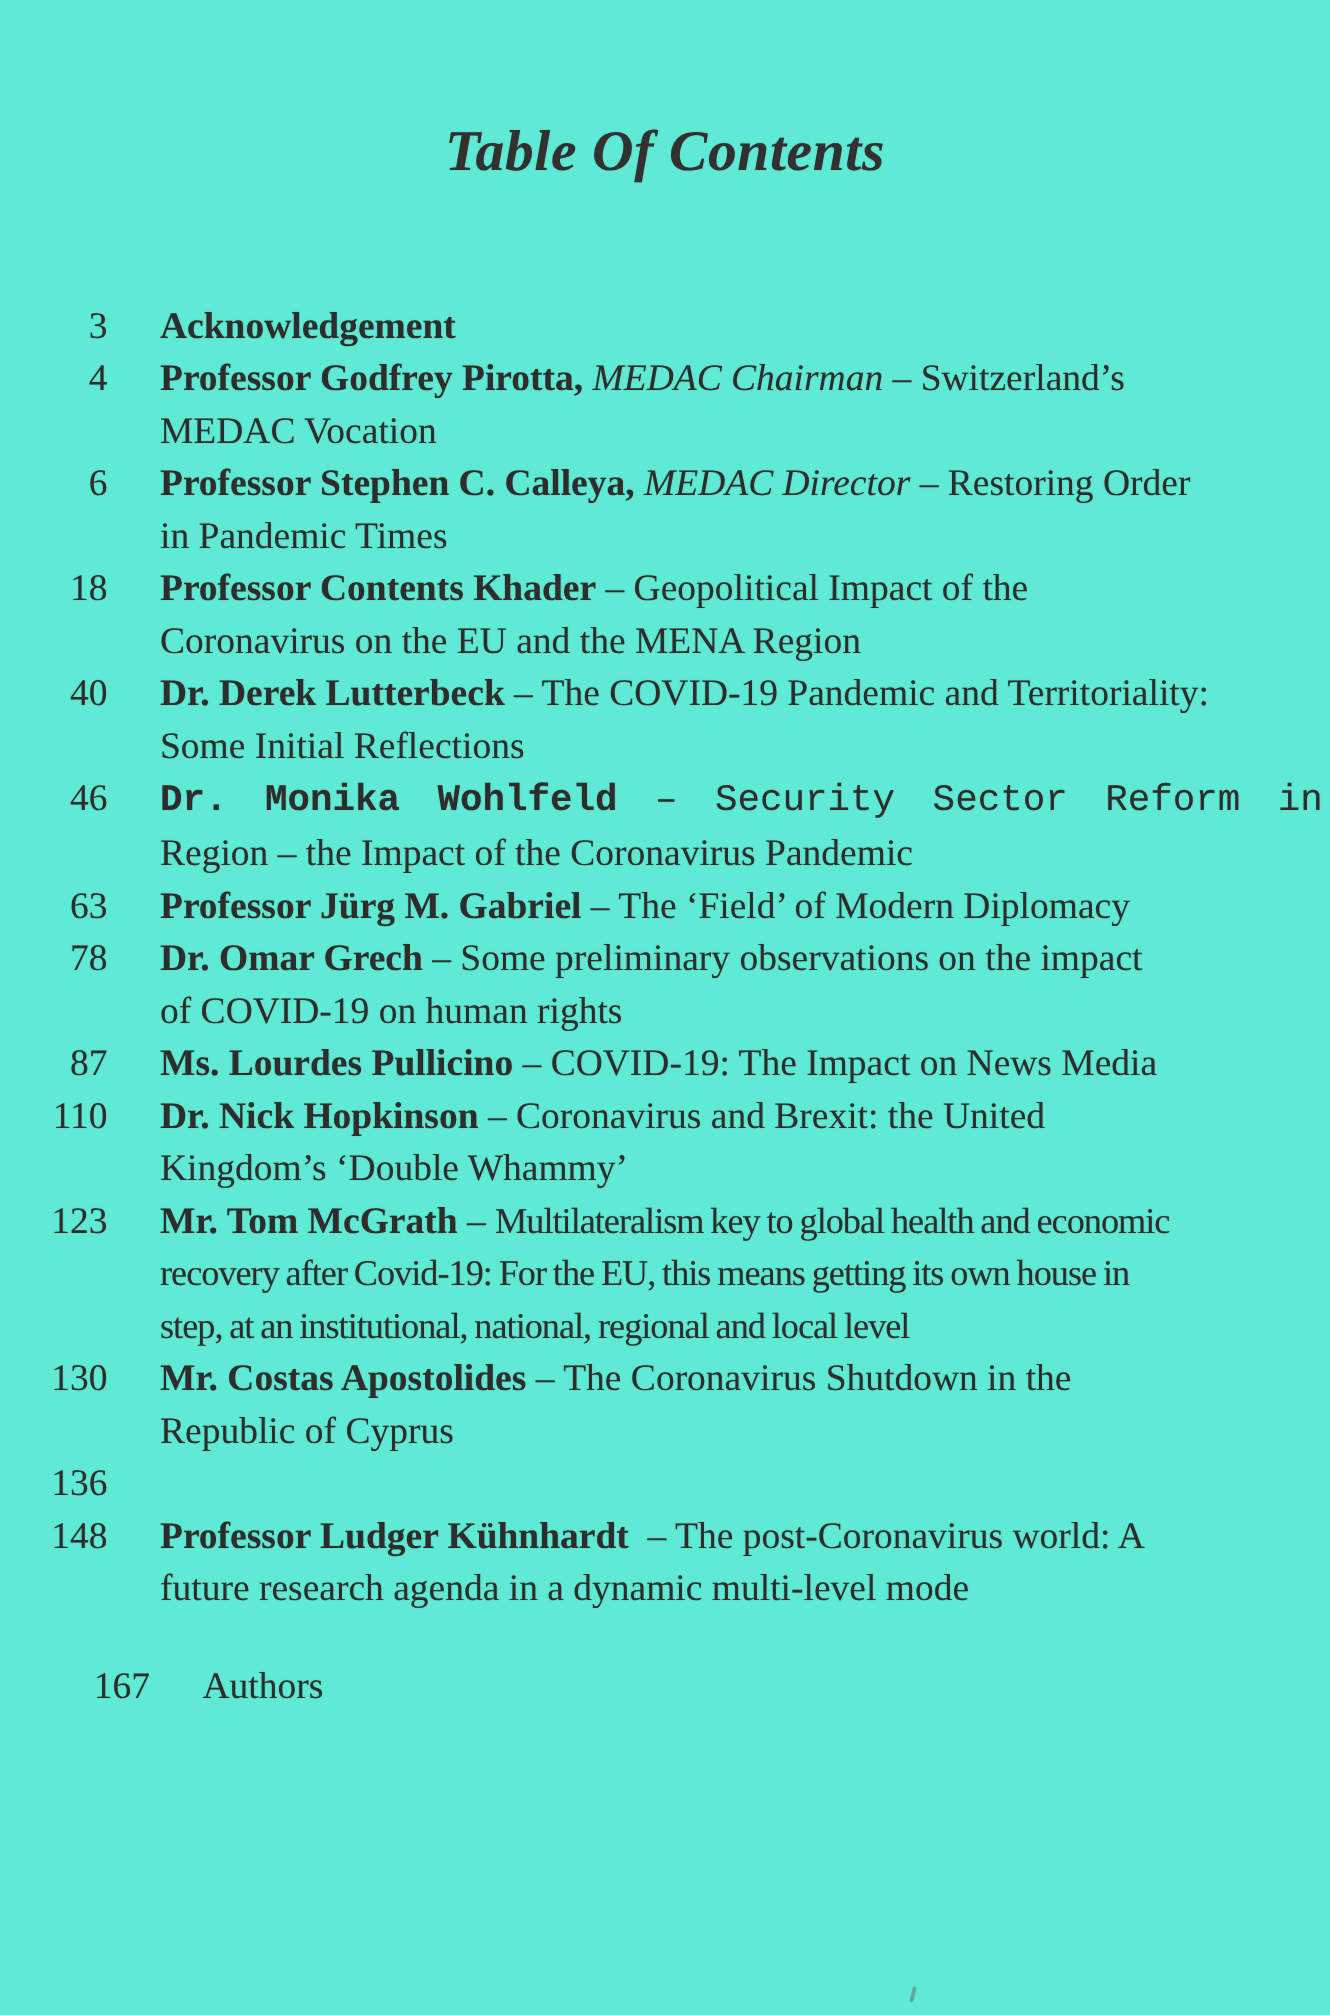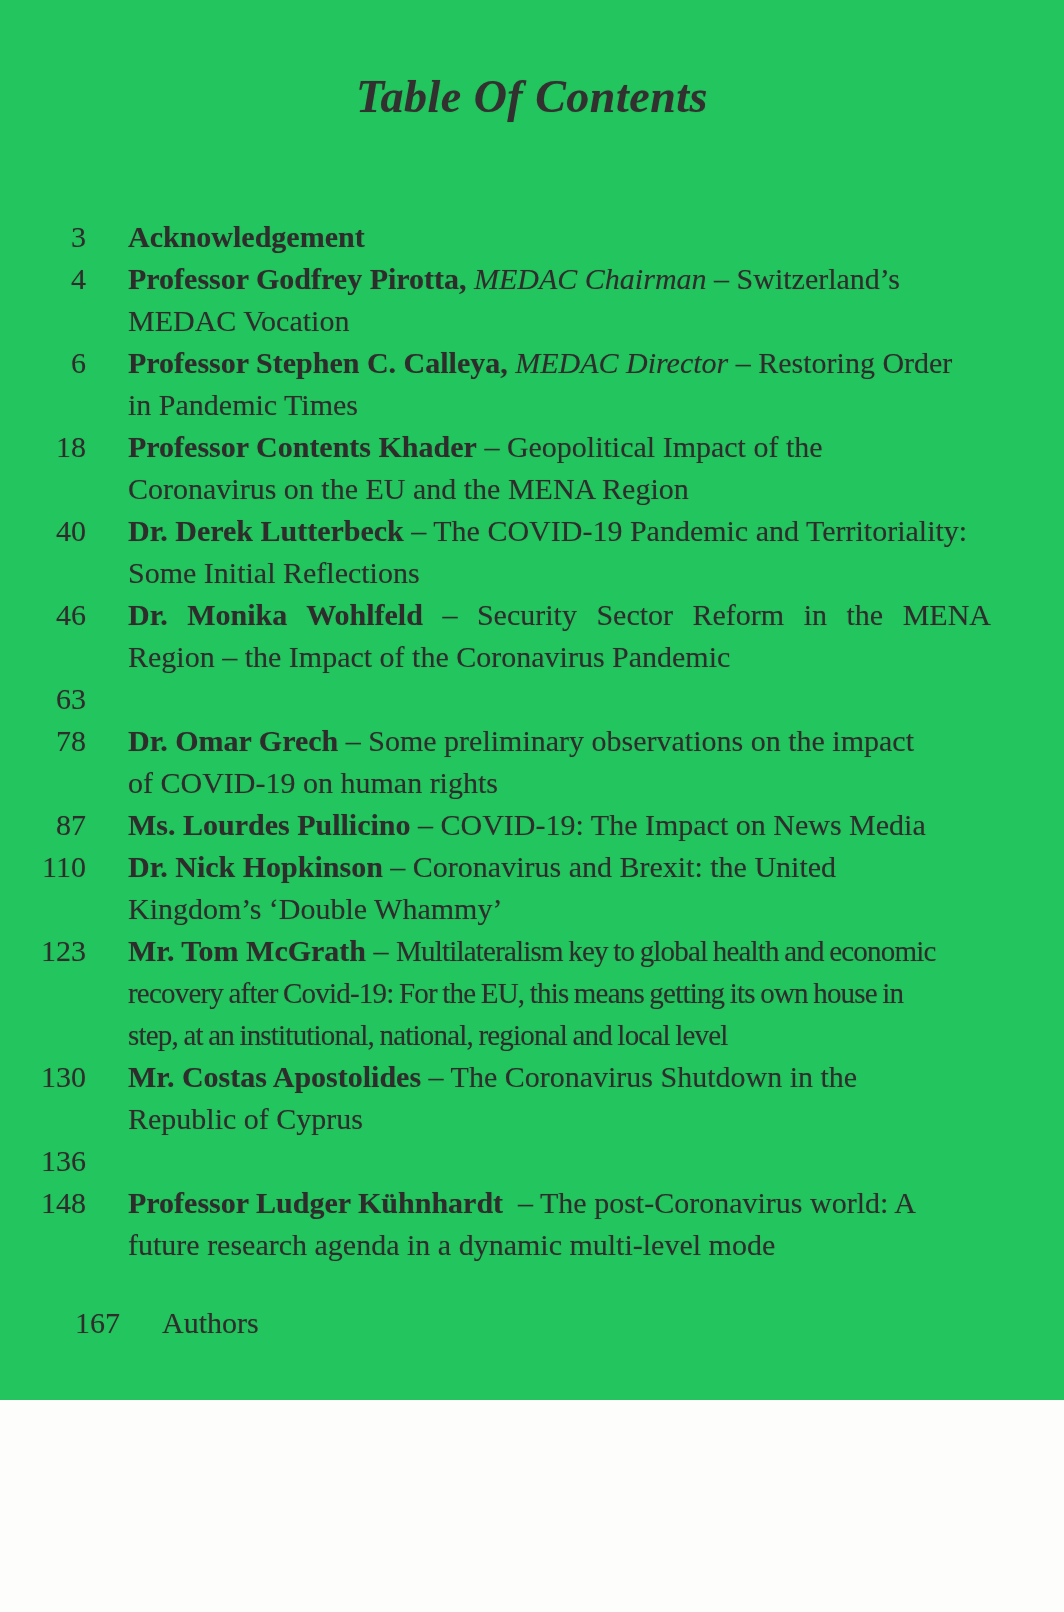--- a/index.html
+++ b/index.html
@@ -1,21 +1,21 @@
 <!DOCTYPE html>
 <html><head>
 <meta charset="utf-8">
 <style>
   html,body{margin:0;padding:0;background:#fdfdfb;}
   .page{
     position:relative;
-    width:1064px;height:1400px;
+    width:1064px;height:1612px;
     box-sizing:border-box;
-    background:#22c55e;
-    padding-top:68px;
+    background:#5eead4;
+    padding-top:92px;
     color:#2f2d2c;
     font-family:"Liberation Serif","DejaVu Serif",serif;
     overflow:hidden;
   }
   .title{
     margin:0;
     text-align:center;
     font-style:italic;
     font-weight:600;
     font-size:46px;
@@ -39,21 +39,21 @@
     line-height:42px;
   }
   .txt{
     margin-left:42px;
     line-height:42px;
     white-space:pre; 
   }
   .seg-bold{font-weight:700;}
   .seg-italic{font-style:italic;}
   .seg-cond{font-size:29px;letter-spacing:-0.8px;word-spacing:-1px;font-stretch:condensed;}
-  .seg-wide{word-spacing:12px;}
+  .seg-wide{word-spacing:12px;font-family:Liberation Mono, monospace;}
   .speck{
     position:absolute;
     left:729px;top:1589px;
     width:3px;height:13px;
     background:#6f6d6b;
     opacity:.55;
     border-radius:2px;
     transform:rotate(14deg);
   }
 </style>
@@ -88,20 +88,21 @@
         <span class="txt"><span class="seg-bold">Dr. Derek Lutterbeck</span><span class="seg-regular"> – The COVID-19 Pandemic and Territoriality:
 Some Initial Reflections</span></span>
       </div>
       <div class="row">
         <span class="num">46</span>
         <span class="txt"><span class="seg-bold seg-wide">Dr. Monika Wohlfeld</span><span class="seg-regular seg-wide"> – Security Sector Reform in the MENA</span><span class="seg-regular">
 Region – the Impact of the Coronavirus Pandemic</span></span>
       </div>
       <div class="row">
         <span class="num">63</span>
+        <span class="txt"><span class="seg-bold">Professor Jürg M. Gabriel</span><span class="seg-regular"> – The ‘Field’ of Modern Diplomacy</span></span>
       </div>
       <div class="row">
         <span class="num">78</span>
         <span class="txt"><span class="seg-bold">Dr. Omar Grech</span><span class="seg-regular"> – Some preliminary observations on the impact
 of COVID-19 on human rights</span></span>
       </div>
       <div class="row">
         <span class="num">87</span>
         <span class="txt"><span class="seg-bold">Ms. Lourdes Pullicino</span><span class="seg-regular"> – COVID-19: The Impact on News Media</span></span>
       </div>

